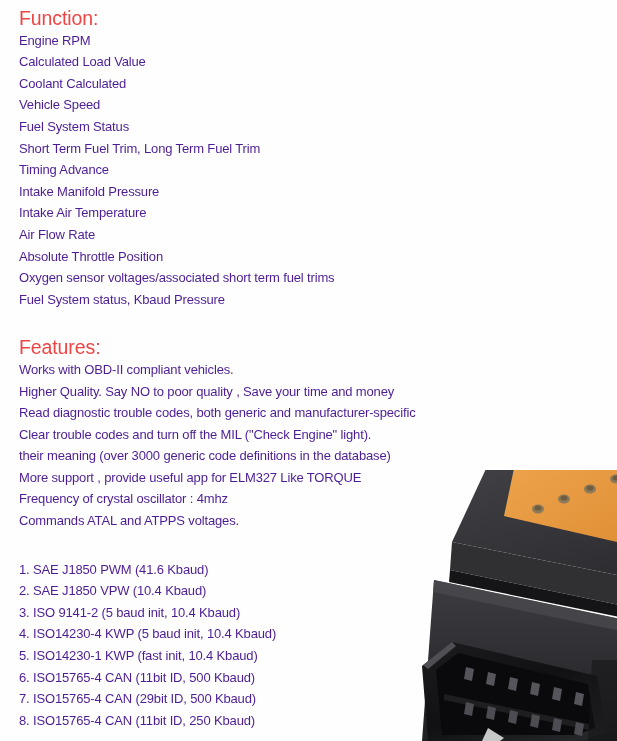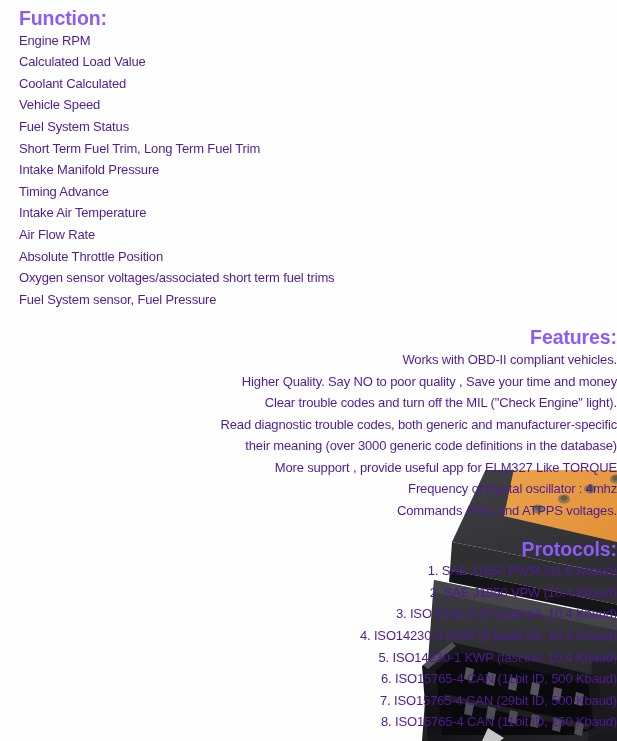--- a/index.html
+++ b/index.html
@@ -22,29 +22,29 @@
     position: absolute;
     left: 0;
     top: 0;
     width: 617px;
     height: 741px;
     padding: 8px 0 0 19px;
     box-sizing: border-box;
     z-index: 3;
   }
   .section { margin: 0; }
-  .section + .section { margin-top: 17px; text-align: right; }
+  .section + .section { margin-top: 27px; }
 
   .heading {
     font-size: 19.5px;
-    font-weight: bold;
+    font-weight: normal;
     line-height: 21.6px;
     letter-spacing: -0.1px;
     white-space: nowrap;
-    color: #8b5cf6;
+    color: #ef4444;
   }
   .line {
     font-size: 13px;
     font-weight: normal;
     line-height: 21.6px;
     letter-spacing: -0.15px;
     white-space: nowrap;
     color: #4c1d95;
   }
 
@@ -158,43 +158,42 @@
   <div class="text-layer">
 
     <div class="section">
       <div class="heading">Function:</div>
       <div class="line">Engine RPM</div>
       <div class="line">Calculated Load Value</div>
       <div class="line">Coolant Calculated</div>
       <div class="line">Vehicle Speed</div>
       <div class="line">Fuel System Status</div>
       <div class="line">Short Term Fuel Trim, Long Term Fuel Trim</div>
+      <div class="line">Timing Advance</div>
       <div class="line">Intake Manifold Pressure</div>
-      <div class="line">Timing Advance</div>
       <div class="line">Intake Air Temperature</div>
       <div class="line">Air Flow Rate</div>
       <div class="line">Absolute Throttle Position</div>
       <div class="line">Oxygen sensor voltages/associated short term fuel trims</div>
-      <div class="line">Fuel System sensor, Fuel Pressure</div>
+      <div class="line">Fuel System status, Kbaud Pressure</div>
     </div>
 
     <div class="section">
       <div class="heading">Features:</div>
       <div class="line">Works with OBD-II compliant vehicles.</div>
       <div class="line">Higher Quality. Say NO to poor quality , Save your time and money</div>
+      <div class="line">Read diagnostic trouble codes, both generic and manufacturer-specific</div>
       <div class="line">Clear trouble codes and turn off the MIL ("Check Engine" light).</div>
-      <div class="line">Read diagnostic trouble codes, both generic and manufacturer-specific</div>
       <div class="line">their meaning (over 3000 generic code definitions in the database)</div>
       <div class="line">More support , provide useful app for ELM327 Like TORQUE</div>
       <div class="line">Frequency of crystal oscillator : 4mhz</div>
       <div class="line">Commands ATAL and ATPPS voltages.</div>
     </div>
 
     <div class="section">
-      <div class="heading">Protocols:</div>
       <div class="line">1. SAE J1850 PWM (41.6 Kbaud)</div>
       <div class="line">2. SAE J1850 VPW (10.4 Kbaud)</div>
       <div class="line">3. ISO 9141-2 (5 baud init, 10.4 Kbaud)</div>
       <div class="line">4. ISO14230-4 KWP (5 baud init, 10.4 Kbaud)</div>
       <div class="line">5. ISO14230-1 KWP (fast init, 10.4 Kbaud)</div>
       <div class="line">6. ISO15765-4 CAN (11bit ID, 500 Kbaud)</div>
       <div class="line">7. ISO15765-4 CAN (29bit ID, 500 Kbaud)</div>
       <div class="line">8. ISO15765-4 CAN (11bit ID, 250 Kbaud)</div>
 
     </div>

